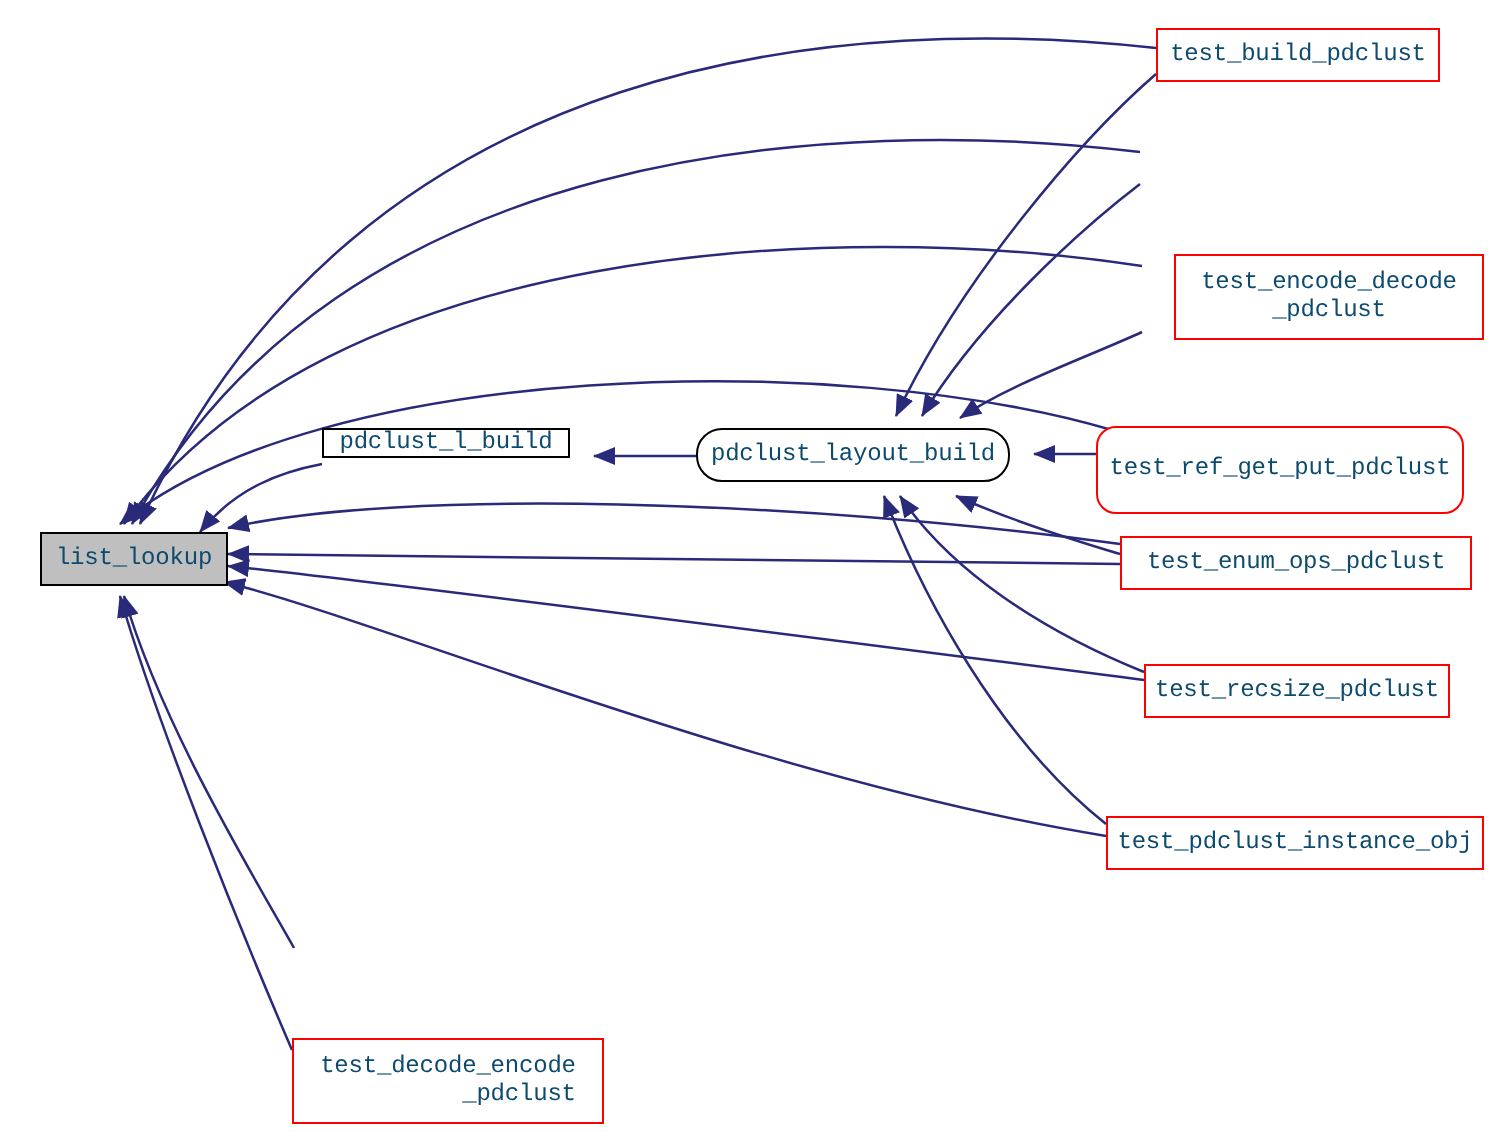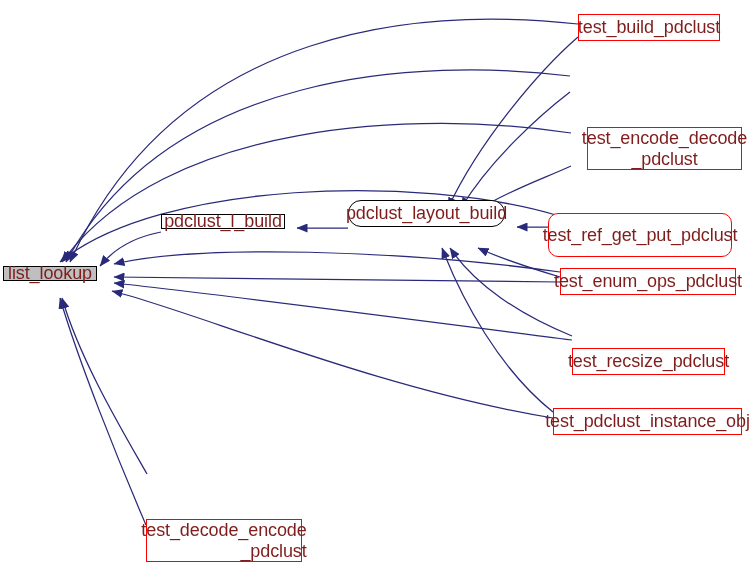--- a/index.html
+++ b/index.html
@@ -26,28 +26,29 @@
     width: 749px;
     height: 566px;
   }
   .node {
     position: absolute;
     box-sizing: border-box;
     display: flex;
     align-items: center;
     justify-content: center;
     text-align: center;
-    font-size: 18px;
+    font-size: 12px;
     line-height: 1.12;
-    color: #7f1d1d;
+    color: #0c4a6e;
     white-space: pre-line;
     background: #ffffff;
     border: 1px solid #ff0000;
     z-index: 5;
     letter-spacing: -0.1px;
+    font-family: Liberation Mono, monospace;
   }
   .node.root {
     background: #bfbfbf;
     border: 1px solid #000000;
   }
   .node.plain {
     background: #ffffff;
     border: 1px solid #000000;
   }
 </style>
@@ -82,37 +83,37 @@
       <path d="M578,37 C540,70 480,140 448,208"></path>
       <path d="M570,92 C540,115 490,160 461,208"></path>
       <path d="M571,166 C545,178 505,192 480,209"></path>
       <path d="M556,227 L517,227"></path>
       <path d="M560,277 C530,268 500,258 478,248"></path>
       <path d="M572,336 C520,315 475,285 450,248"></path>
       <path d="M553,412 C500,370 462,300 442,248"></path>
     </g>
   </svg>
 
-  <div class="node root" style="left:3px;top:266px;width:94px;height:15px;">list_lookup</div>
+  <div class="node root" style="left:20px;top:266px;width:94px;height:27px;">list_lookup</div>
 
   <div class="node plain" style="left:161px;top:214px;width:124px;height:15px;">pdclust_l_build</div>
 
-  <div class="node plain" style="left:348px;top:200px;width:157px;height:27px;border-radius:13px;">pdclust_layout_build</div>
+  <div class="node plain" style="left:348px;top:214px;width:157px;height:27px;border-radius:13px;">pdclust_layout_build</div>
 
   <div class="node" style="left:578px;top:14px;width:142px;height:27px;">test_build_pdclust</div>
 
 
   <div class="node" style="left:571px;top:127px;width:155px;height:43px;margin-left:16px;">test_encode_decode
 _pdclust</div>
 
   <div class="node" style="left:548px;top:213px;width:184px;height:44px;border-radius:10px;">test_ref_get_put_pdclust</div>
 
   <div class="node" style="left:560px;top:268px;width:176px;height:27px;">test_enum_ops_pdclust</div>
 
-  <div class="node" style="left:572px;top:348px;width:153px;height:27px;">test_recsize_pdclust</div>
+  <div class="node" style="left:572px;top:332px;width:153px;height:27px;">test_recsize_pdclust</div>
 
   <div class="node" style="left:553px;top:408px;width:189px;height:27px;">test_pdclust_instance_obj</div>
 
 
   <div class="node" style="left:146px;top:519px;width:156px;height:43px;text-align:right;">test_decode_encode
 _pdclust</div>
 
 </div>
 
 </body></html>

